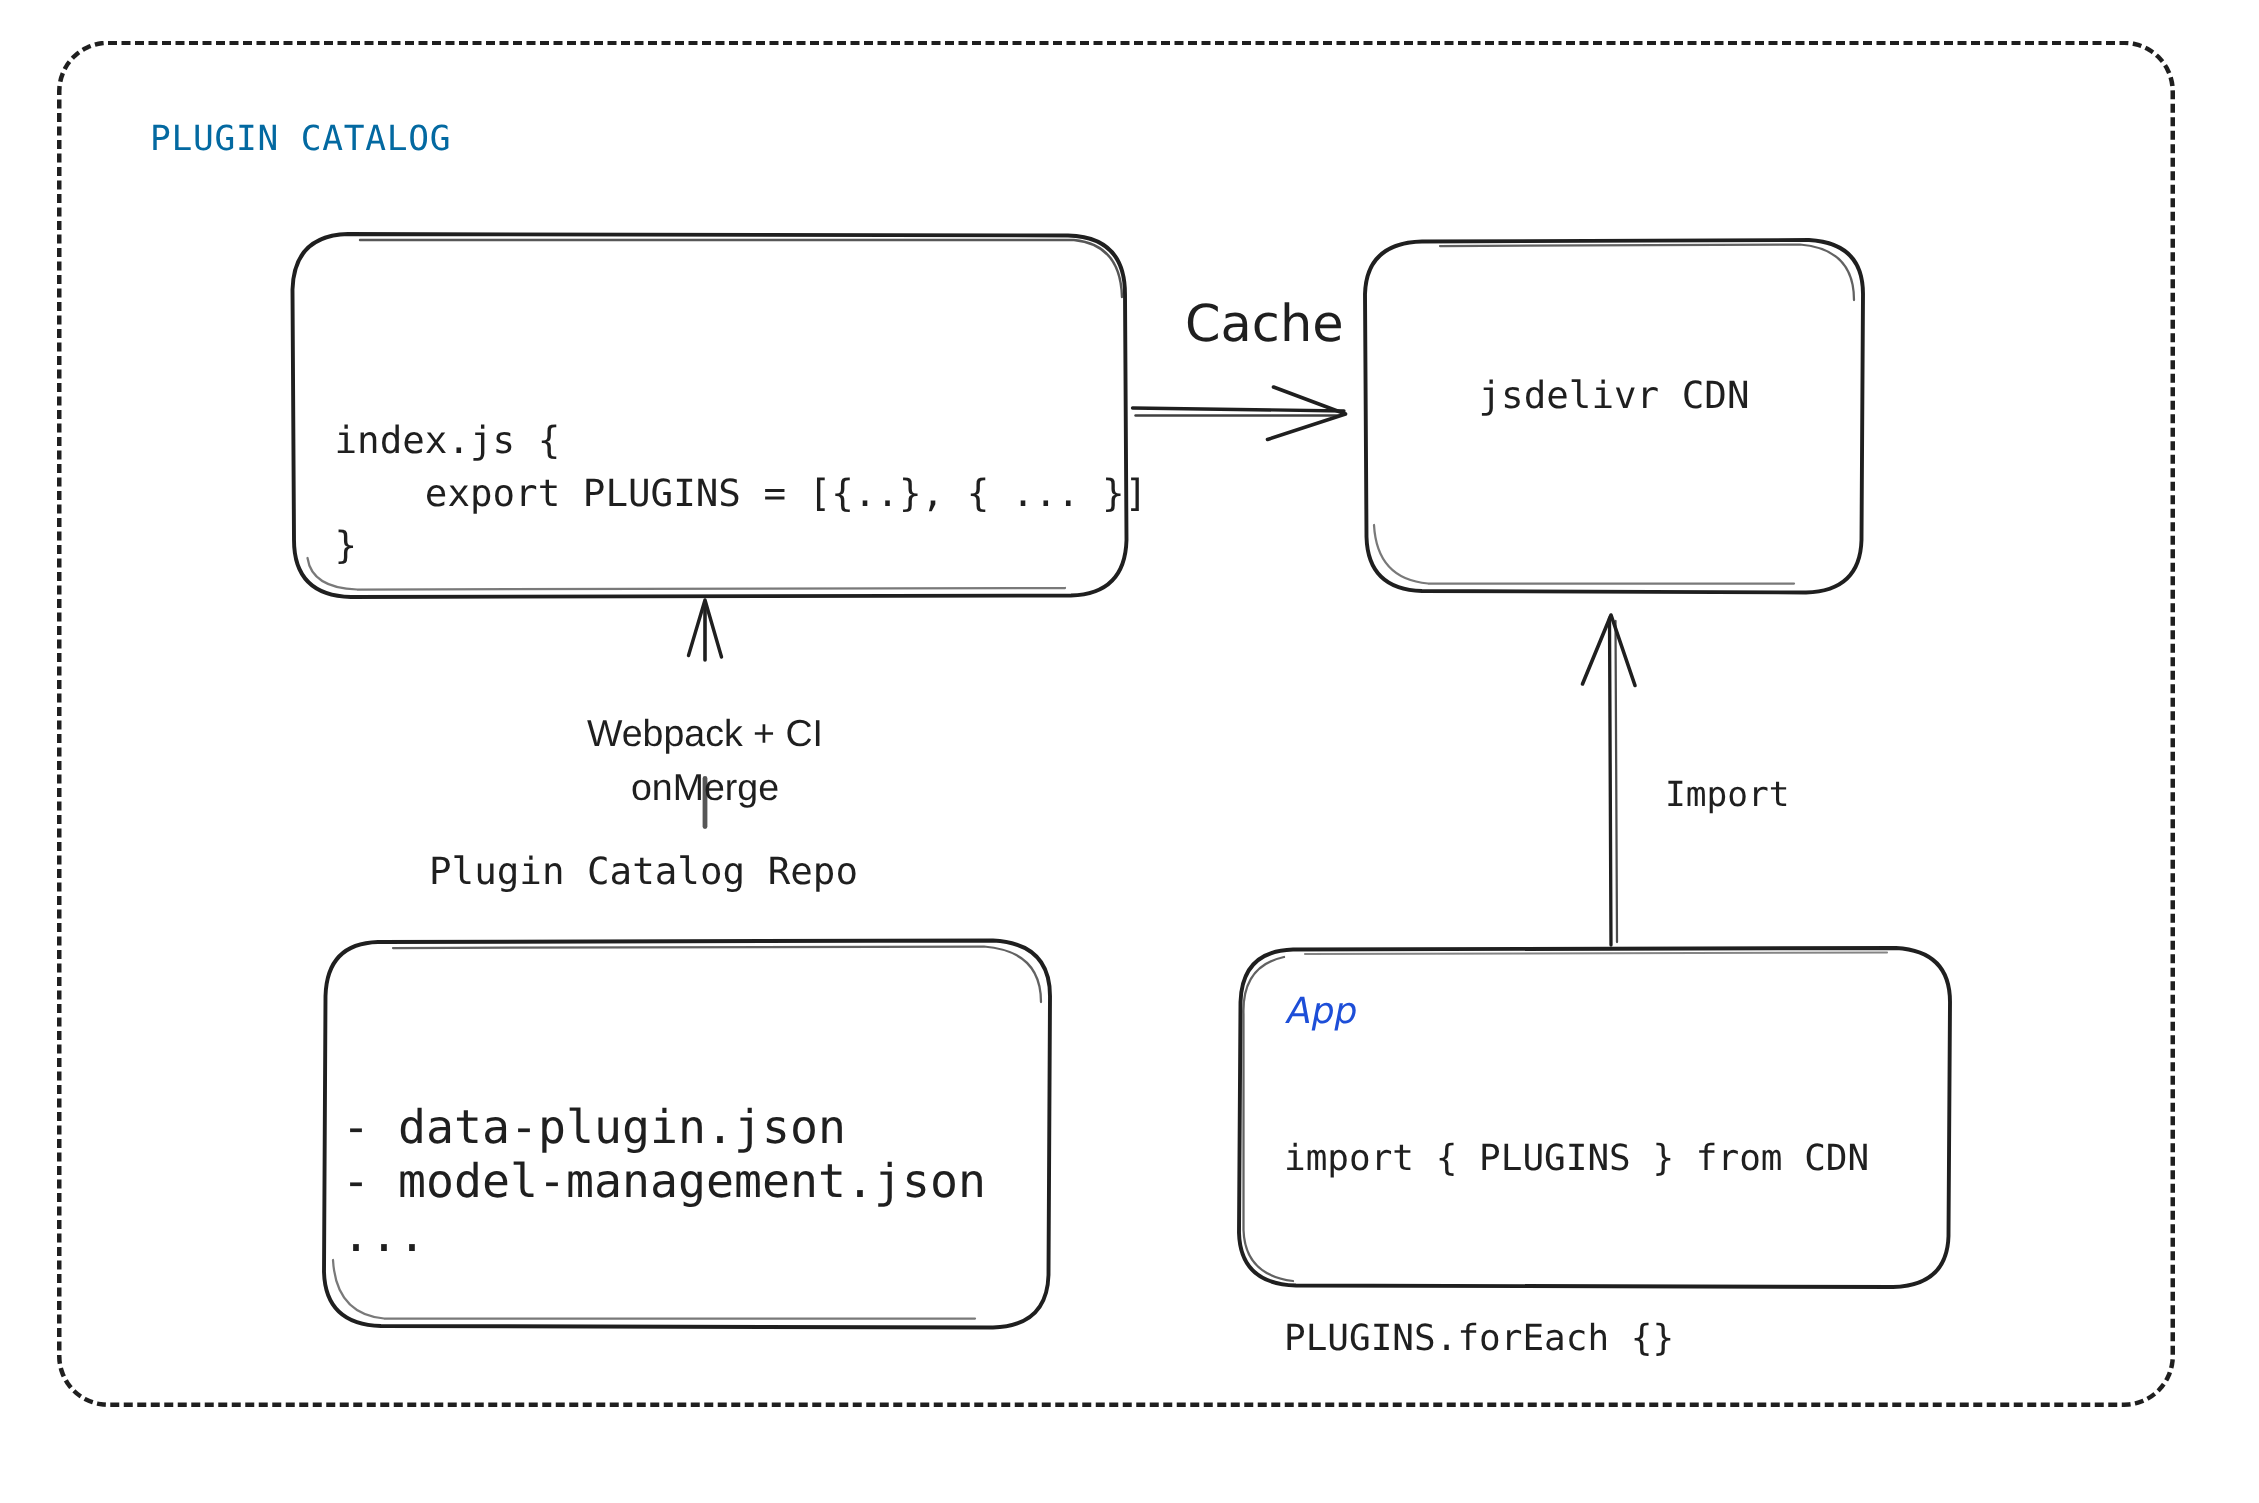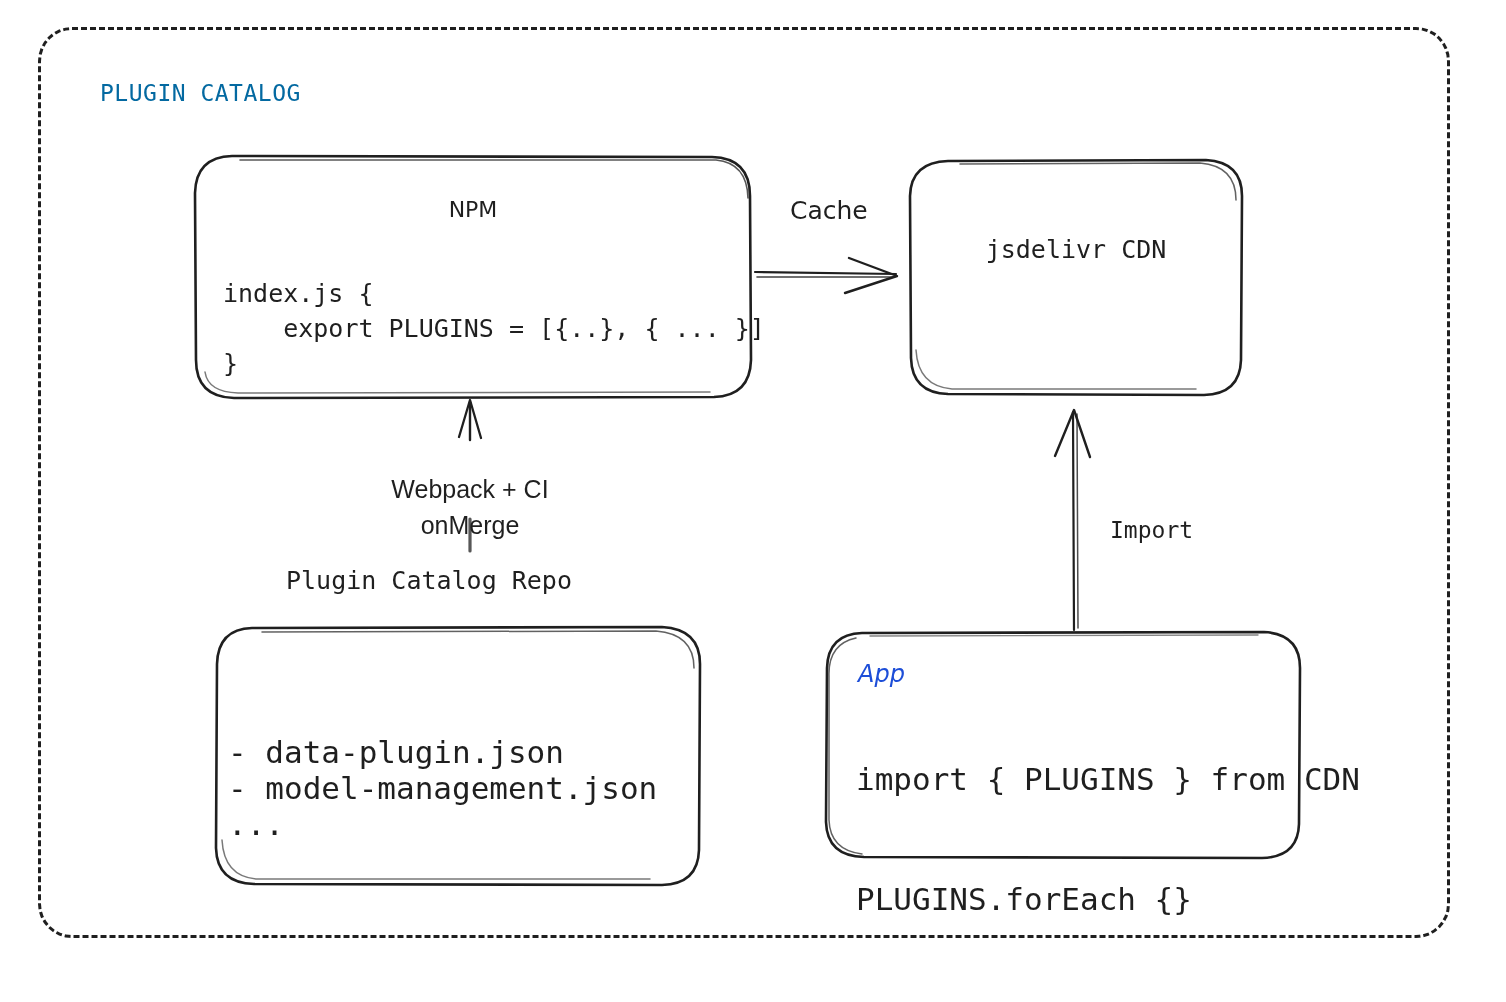--- a/index.html
+++ b/index.html
@@ -83,21 +83,21 @@
     font-family: "DejaVu Sans Mono", monospace;
     font-size: 25px;
     line-height: 35px;
     white-space: pre;
     color: #1f1f1f;
   }
 
   
   #cdn-box {
     left: 910px;
-    top: 144px;
+    top: 158px;
     width: 332px;
     height: 213px;
   }
   .cdn-label {
     position: absolute;
     top: 50%;
     left: 0;
     width: 100%;
     transform: translateY(-55%);
     text-align: center;
@@ -138,37 +138,37 @@
     font-family: "DejaVu Sans", sans-serif;
     font-size: 24px;
     color: #1d4ed8;
     font-style: italic;
   }
   .app-code {
     position: absolute;
     top: 86px;
     left: 30px;
     font-family: "DejaVu Sans Mono", monospace;
-    font-size: 31px;
+    font-size: 24px;
     line-height: 60px;
     white-space: pre;
     color: #1f1f1f;
   }
 
   
   .edge-label {
     position: absolute;
     color: #1f1f1f;
     white-space: pre;
   }
   #cache-label {
     left: 790px;
     top: 196px;
     font-family: "DejaVu Sans", sans-serif;
-    font-size: 25px;
+    font-size: 34px;
   }
   #import-label {
     left: 1110px;
     top: 517px;
     font-family: "DejaVu Sans Mono", monospace;
     font-size: 23px;
   }
   #webpack-label {
     left: 372px;
     top: 446px;
@@ -232,21 +232,20 @@
     <path d="M 459 437 L 470 400 L 481 438" stroke-width="2.3"></path>
     <path d="M 470 519 L 470 551" stroke-width="3.2" opacity="0.75"></path>
   </g>
 </svg>
 
 <div class="outer-frame"></div>
 <div class="frame-title">PLUGIN CATALOG</div>
 
 <div class="node" id="npm-box">
   <div class="content">
-    <div class="npm-title">NPM</div>
     <pre class="npm-code">index.js {
     export PLUGINS = [{..}, { ... }]
 }</pre>
   </div>
 </div>
 
 <div class="node" id="cdn-box">
   <div class="content">
     <div class="cdn-label">jsdelivr CDN</div>
   </div>

